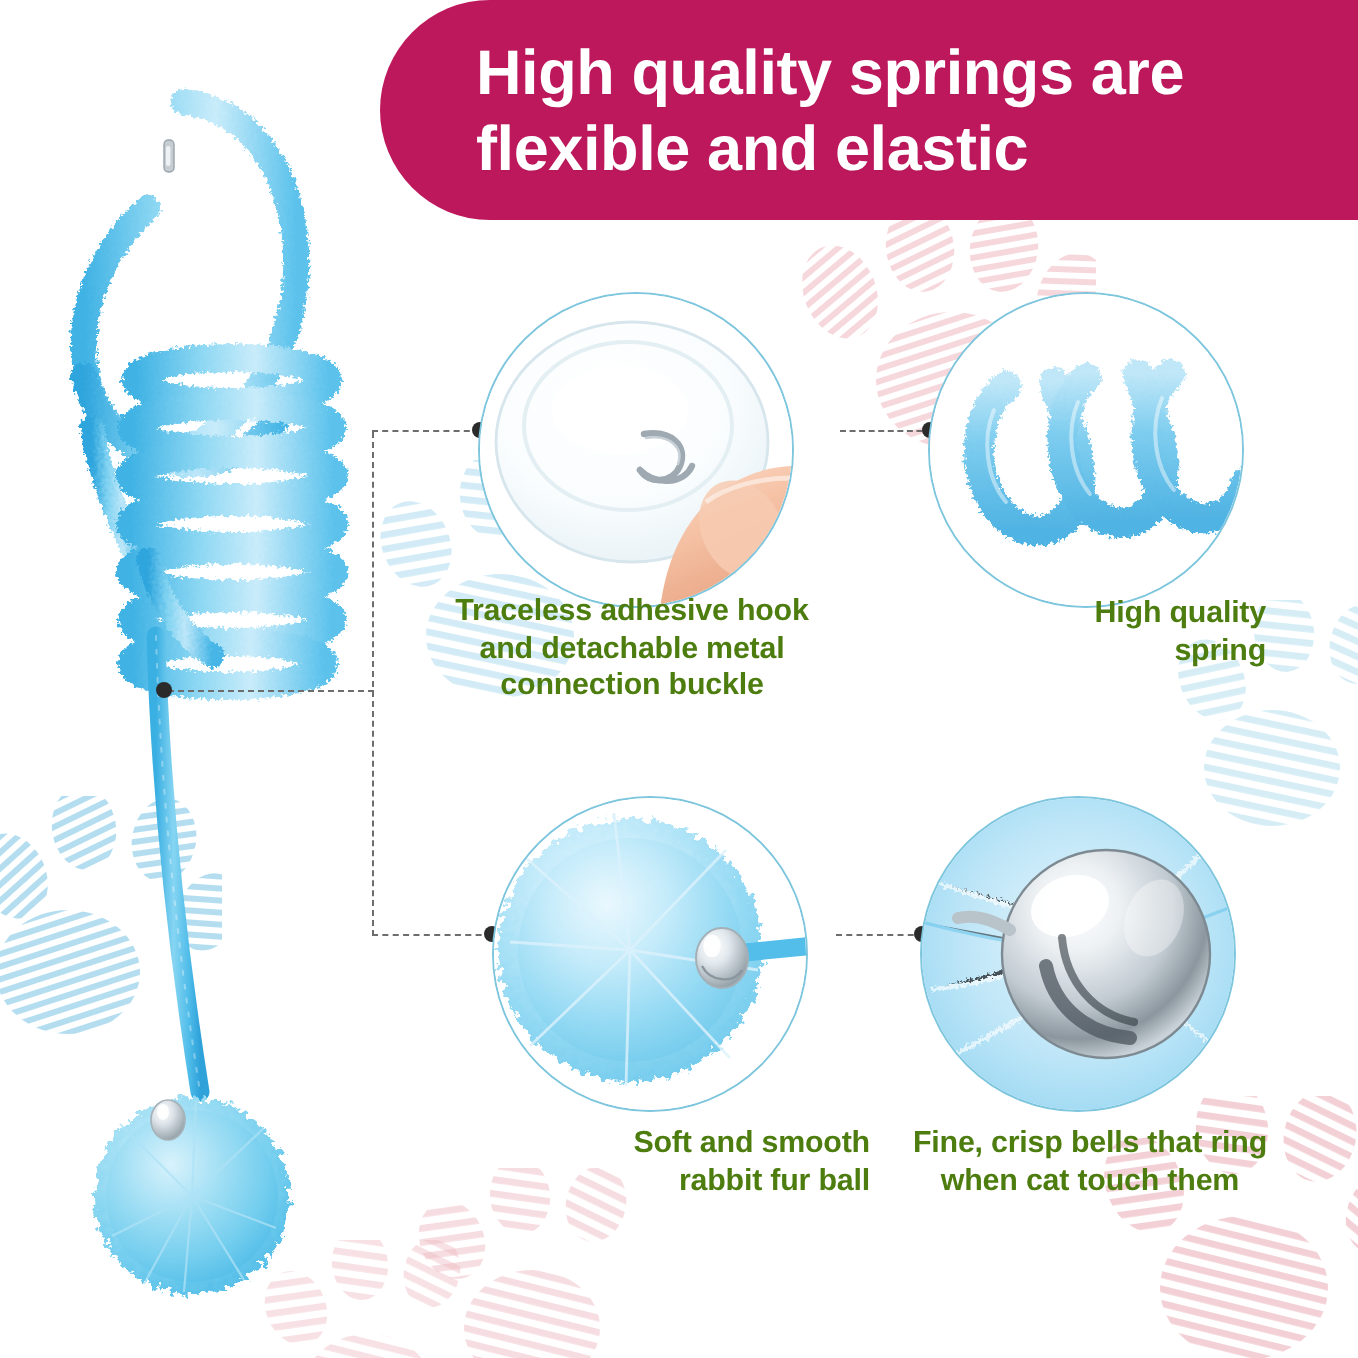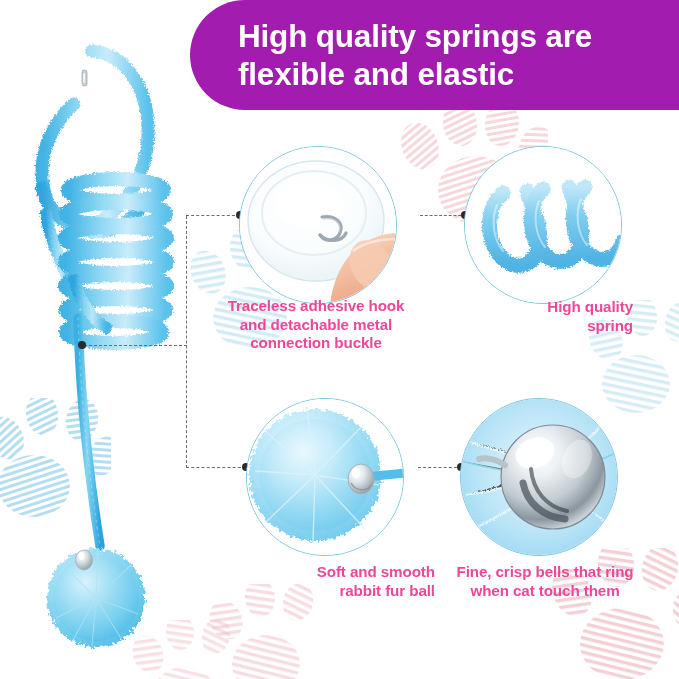--- a/index.html
+++ b/index.html
@@ -12,21 +12,21 @@
   }
   .stage { position:absolute; inset:0; }
 
   
   .paw { position:absolute; }
 
   
   #header-banner {
     position:absolute;
     left:190px; top:0; width:489px; height:110px;
-    background:#a21caf;
+    background:#be185d;
     border-radius:0 0 0 0;
     border-top-left-radius:0;
     border-bottom-left-radius:58px;
     border-top-left-radius:58px;
     display:flex; align-items:center;
     padding-left:48px; padding-right:10px;
   }
   #header-banner .title {
     color:#ffffff;
     font-size:31.5px;
@@ -44,21 +44,21 @@
   .circle-photo {
     position:absolute;
     border-radius:50%;
     border:1.6px solid #7ec6dd;
     overflow:hidden;
     background:#ffffff;
   }
   .caption {
     position:absolute;
     text-align:center;
-    color:#ec4899;
+    color:#4d7c0f;
     font-size:15.2px;
     font-weight:600;
     line-height:1.22;
     letter-spacing:-0.1px;
     white-space:pre-line;
   }
 
   
   .dash-v, .dash-h { position:absolute; }
   .dash-v {

